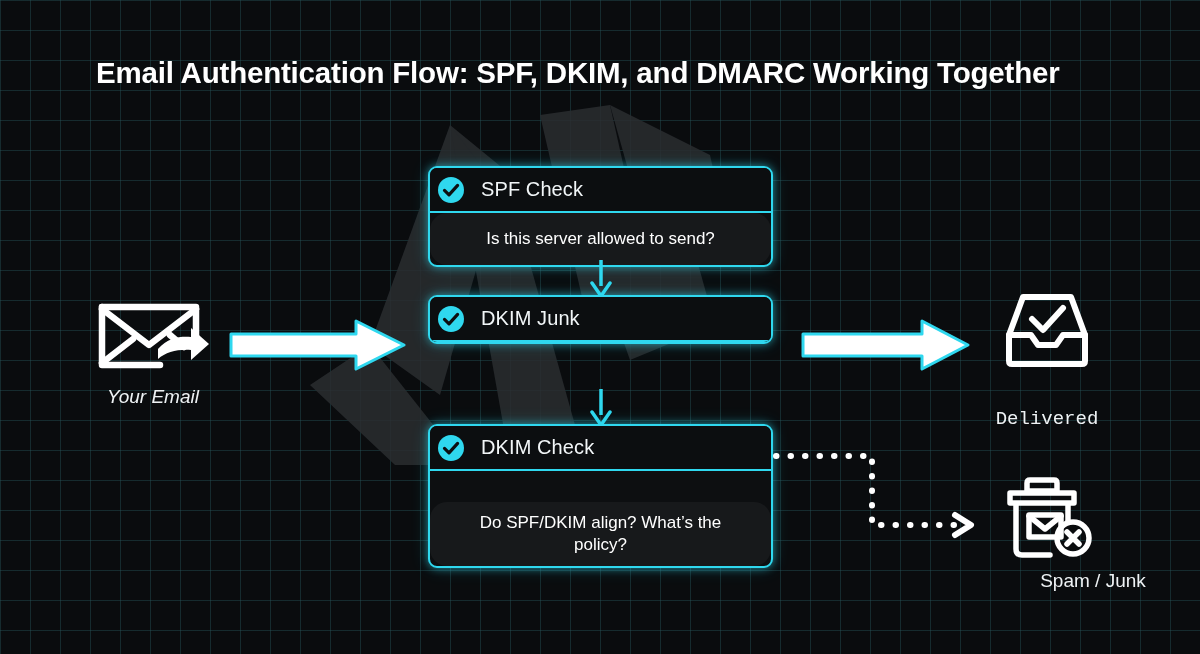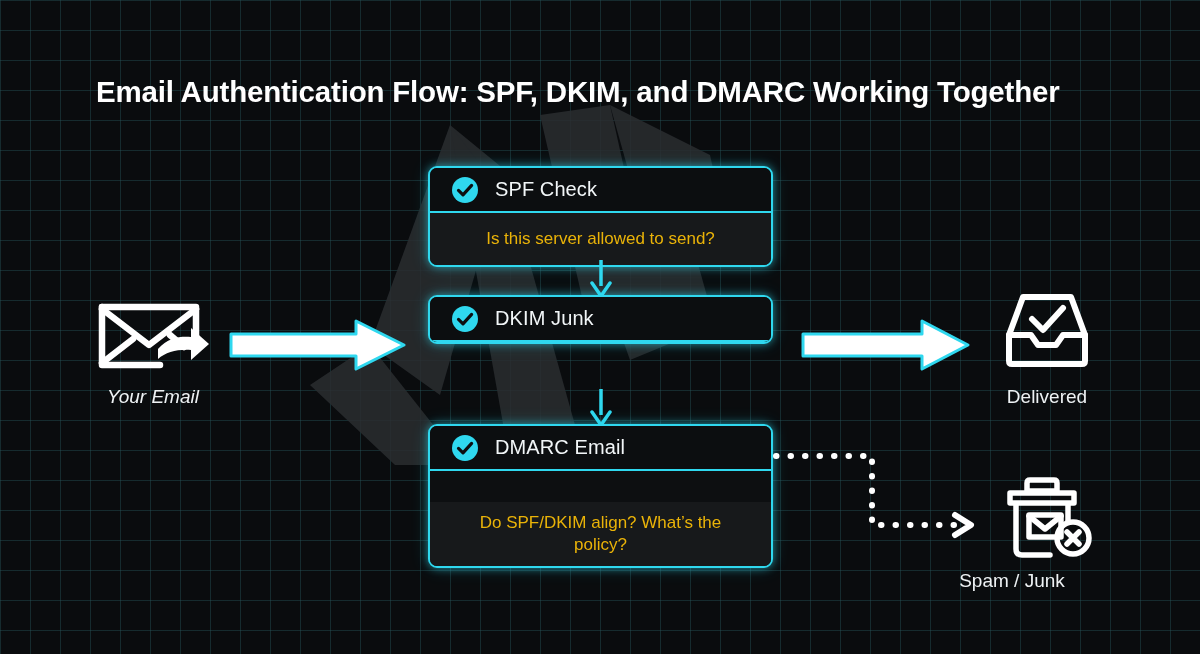--- a/index.html
+++ b/index.html
@@ -37,21 +37,20 @@
   
   #title {
     position: absolute;
     left: 96px;
     top: 56px;
     font-size: 29.5px;
     font-weight: bold;
     color: #ffffff;
     letter-spacing: -0.2px;
     white-space: nowrap;
-    margin-top: 19px;
   }
 
   
   .node-label {
     position: absolute;
     color: #eef2f4;
     font-size: 19px;
     text-align: center;
     white-space: nowrap;
   }
@@ -67,44 +66,45 @@
     border: 2.5px solid #2fd8ef;
     border-radius: 9px;
     background: #0d0f11;
     box-shadow: 0 0 9px rgba(47,216,239,0.55), 0 0 18px rgba(47,216,239,0.20);
     overflow: hidden;
   }
   .card-head {
     display: flex;
     align-items: center;
     height: 45px;
-    padding-left: 22px;
+    padding-left: 8px;
     border-bottom: 2.5px solid #2fd8ef;
     background: #0c0e10;
   }
   .card-head .badge {
     width: 26px; height: 26px;
     flex: 0 0 26px;
     margin-right: 17px;
   }
   .card-title {
     font-size: 20px;
     color: #f2f6f8;
     letter-spacing: 0.1px;
   }
   .card-body {
     display: flex;
     align-items: center;
     justify-content: center;
     text-align: center;
     padding: 8px 4px;
     background: #17191b;
-    color: #eab308;
+    color: #ffffff;
     font-size: 17px;
     line-height: 1.32;
+    border-radius: 17px;
   }
   .card-1 { top: 166px; }
   .card-1 .card-body { height: 52px; }
   .card-2 { top: 295px; }
   .card-2 .card-body { height: 52px; }
   .card-3 { top: 424px; }
   .card-3 .card-body { height: 64px; margin-top: 31px; }
 
   
   .connector { position: absolute; }
@@ -173,50 +173,50 @@
     <path d="M13,0 L13,26" stroke="#2fd8ef" stroke-width="3.5" fill="none"></path>
     <path d="M4,23 L13,36 L22,23" stroke="#2fd8ef" stroke-width="3.5" fill="none" stroke-linecap="round" stroke-linejoin="round"></path>
   </svg>
 
   <div class="card card-3">
     <div class="card-head">
       <svg class="badge" viewBox="0 0 26 26" xmlns="http://www.w3.org/2000/svg">
         <circle cx="13" cy="13" r="13" fill="#2fd8ef"></circle>
         <path d="M6.5,13.4 L11,17.8 L19.6,8.4" fill="none" stroke="#0d0f11" stroke-width="3.2" stroke-linecap="round" stroke-linejoin="round"></path>
       </svg>
-      <span class="card-title">DMARC Email</span>
+      <span class="card-title">DKIM Check</span>
     </div>
     <div class="card-body" style="padding-left:28px; padding-right:28px;">Do SPF/DKIM align? What’s the policy?</div>
   </div>
 
   <svg class="connector" style="left:800px; top:317px; width:172px; height:56px;" viewBox="0 0 172 56" xmlns="http://www.w3.org/2000/svg">
     <path d="M3,17 L122,17 L122,4 L168,28 L122,52 L122,39 L3,39 Z" fill="#ffffff" stroke="#2fd8ef" stroke-width="3" stroke-linejoin="round"></path>
   </svg>
 
   <svg class="connector" style="left:772px; top:440px; width:210px; height:110px;" viewBox="0 0 210 110" xmlns="http://www.w3.org/2000/svg">
     <path d="M4,16 L100,16 L100,85 L186,85" fill="none" stroke="#ffffff" stroke-width="6" stroke-linecap="round" stroke-dasharray="0.5 14"></path>
     <path d="M183,75 L199,85 L183,95" fill="none" stroke="#ffffff" stroke-width="6" stroke-linecap="round" stroke-linejoin="round"></path>
   </svg>
 
   <svg class="side-icon" style="left:1005px; top:291px; width:84px; height:78px;" viewBox="0 0 84 78" xmlns="http://www.w3.org/2000/svg">
     <g fill="none" stroke="#ffffff" stroke-width="6" stroke-linejoin="round" stroke-linecap="round">
       <path d="M4,44 L18,6 L66,6 L80,44 L80,70 Q80,73 77,73 L7,73 Q4,73 4,70 Z"></path>
       <path d="M4,44 L26,44 L33,54 L51,54 L58,44 L80,44"></path>
       <path d="M27,28 L38,39 L58,17"></path>
     </g>
   </svg>
-  <div class="node-label" style="left:954px; top:386px; width:186px;">Delivered</div>
+  <div class="node-label" style="left:954px; top:408px; width:186px;font-family:Liberation Mono, monospace;">Delivered</div>
 
   <svg class="side-icon" style="left:1000px; top:477px; width:94px; height:82px;" viewBox="0 0 94 82" xmlns="http://www.w3.org/2000/svg">
     <g fill="none" stroke="#ffffff" stroke-width="5.5" stroke-linejoin="round" stroke-linecap="round">
       <path d="M27,6 L27,14 L57,14 L57,6 Q57,3 54,3 L30,3 Q27,3 27,6 Z"></path>
       <path d="M10,16 L74,16 L74,26 L10,26 Z"></path>
       <path d="M16,27 L16,72 Q16,78 22,78 L50,78"></path>
       <path d="M68,27 L68,44"></path>
       <path d="M29,38 L61,38 L61,60 L29,60 Z"></path>
       <path d="M29,39 L45,52 L61,39"></path>
       <circle cx="73" cy="61" r="16"></circle>
       <path d="M67,55 L79,67 M79,55 L67,67"></path>
     </g>
   </svg>
-  <div class="node-label" style="left:919px; top:570px; width:186px;">Spam / Junk</div>
+  <div class="node-label" style="left:1000px; top:570px; width:186px;">Spam / Junk</div>
 
 </div>
 
 </body></html>

